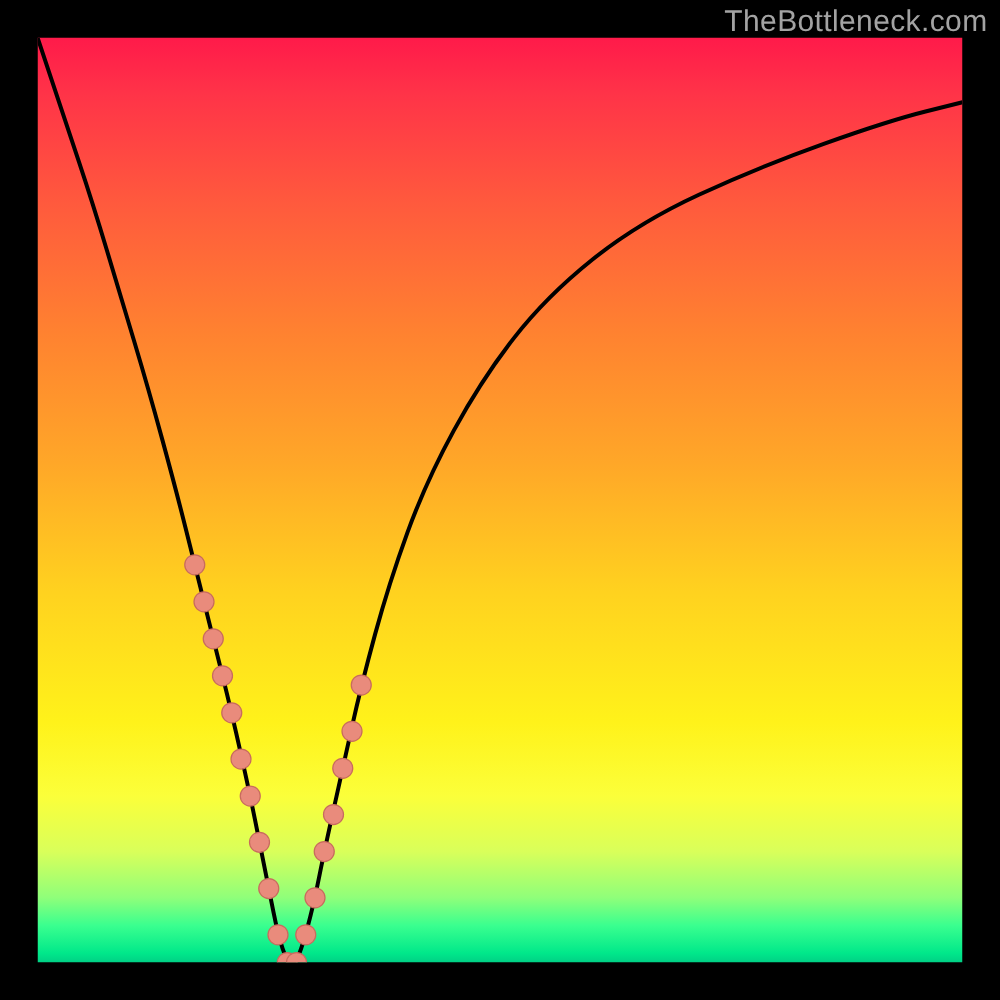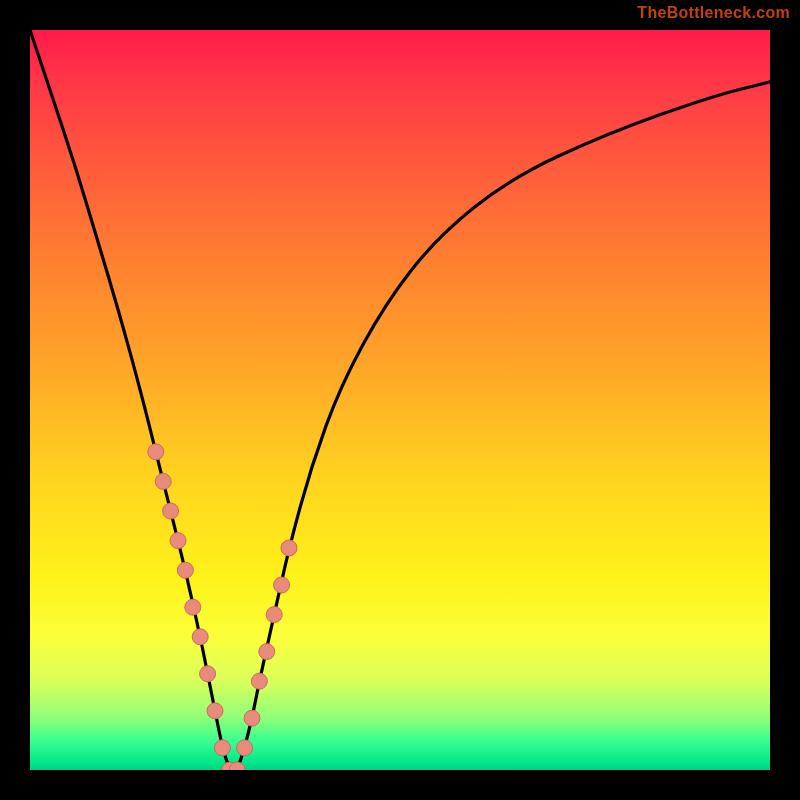--- a/index.html
+++ b/index.html
@@ -42,23 +42,23 @@
       #8fff7a 93%,
       #3aff8f 96%,
       #00e88a 99%,
       #00d085 100%
     );
   }
   .watermark {
     position: absolute;
     top: 4px;
     right: 10px;
-    color: #c2410c;
-    font-size: 16px;
-    font-weight: 700;
+    color: #a3a3a3;
+    font-size: 24px;
+    font-weight: 400;
     letter-spacing: 0.3px;
     user-select: none;
   }
   svg.curve {
     position: absolute;
     inset: 0;
   }
 </style>
 </head>
 <body>

